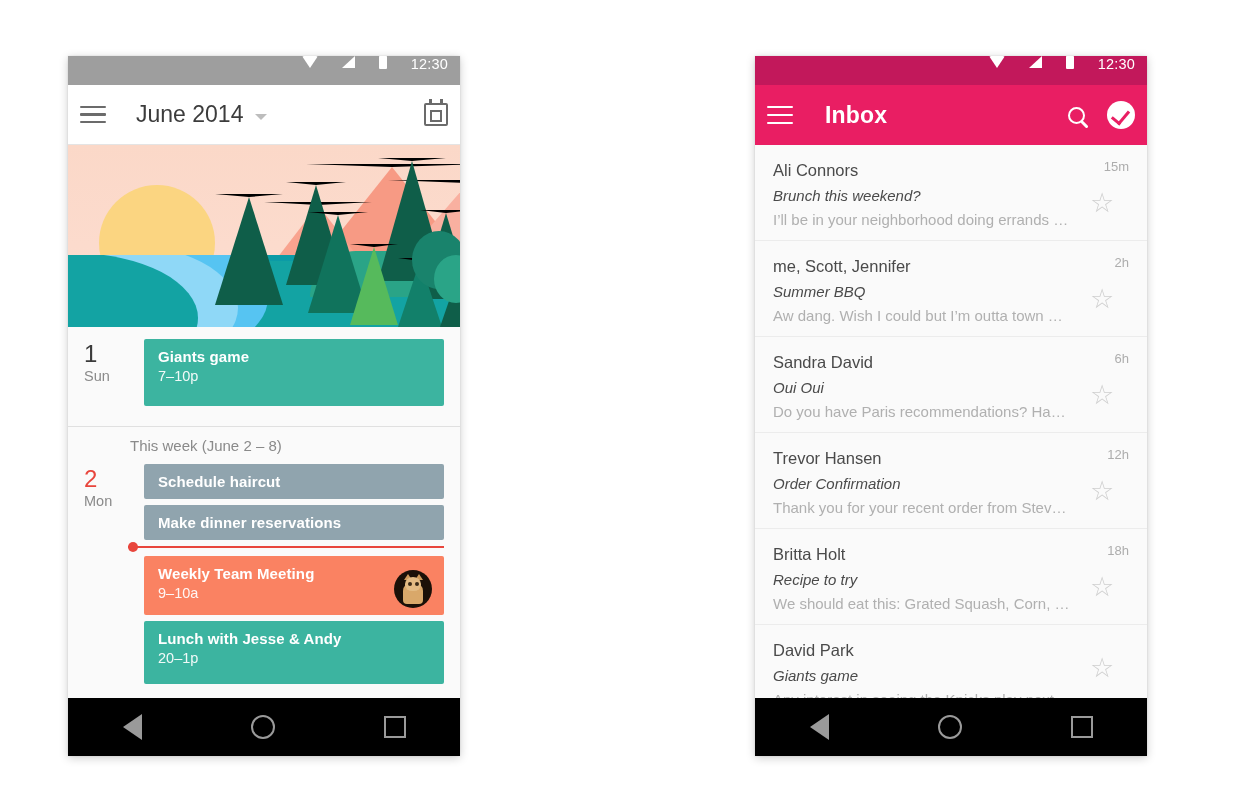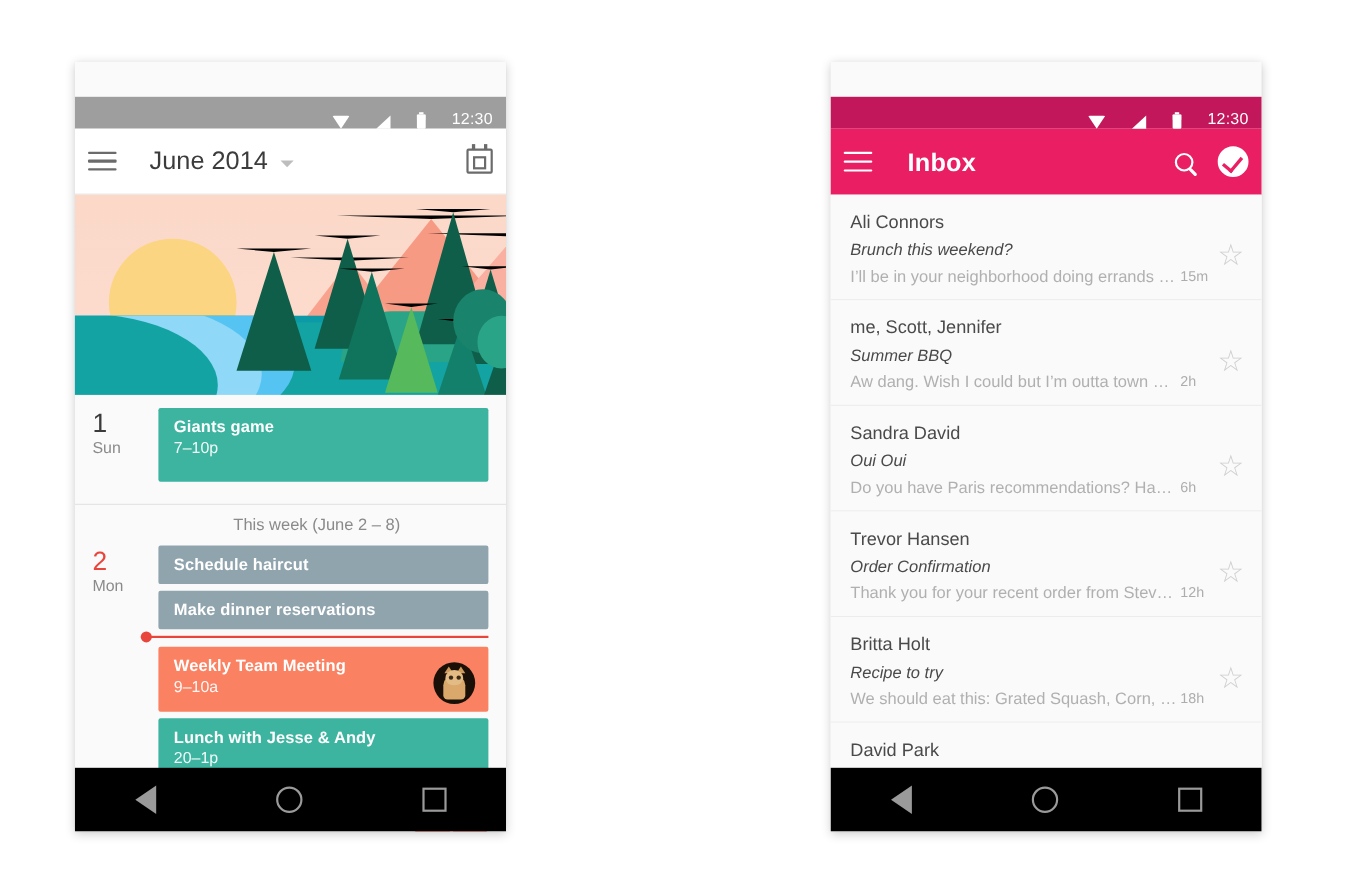--- a/index.html
+++ b/index.html
@@ -17,22 +17,22 @@
     width: 392px; height: 700px;
     background: #fafafa;
     overflow: hidden;
     box-shadow: 0 2px 9px rgba(0,0,0,.20), 0 0 2px rgba(0,0,0,.10);
   }
   #phone-left  { left: 68px;  top: 56px; }
   #phone-right { left: 755px; top: 56px; }
 
   
   .statusbar {
-    height: 29px; display: flex; align-items: flex-end;
-    justify-content: flex-end; padding-right: 12px; gap: 24px; margin-top: 32px;
+    height: 29px; display: flex; align-items: flex-start;
+    justify-content: flex-end; padding-right: 12px; gap: 24px;
   }
   .sb-left  { background: #9e9e9e; }
   .sb-pink  { background: #c2185b; }
   .sb-time { color:#fff; font-size: 14.5px; letter-spacing:.2px; }
   .ic-wifi { width:0;height:0;border-left:8px solid transparent;border-right:8px solid transparent;border-top:12px solid #fff; border-radius:2px; }
   .ic-signal { width:0;height:0;border-left:13px solid transparent;border-bottom:12px solid #fff; }
   .ic-batt { width:8px;height:13px;background:#fff;position:relative;border-radius:1px; }
   .ic-batt::before{content:"";position:absolute;top:-2px;left:2px;width:4px;height:2px;background:#fff;}
   .ic-batt.half::after{content:"";position:absolute;top:0;left:0;right:0;height:5px;background:rgba(255,255,255,.45);}
 
@@ -78,21 +78,21 @@
   .events-col { flex:1; }
   .event {
     border-radius:2px; padding:9px 14px 11px 14px; color:#fff; margin-bottom:6px;
     position:relative;
   }
   .event-title { font-size:15px; font-weight:700; letter-spacing:.1px; }
   .event-sub { font-size:14.5px; margin-top:3px; color:rgba(255,255,255,.93); }
   .ev-teal { background:#3cb4a0; }
   .ev-gray { background:#90a4ae; }
   .ev-orange { background:#fa8262; }
-  .week-label { font-size:15px; color:#8a8a8a; padding:10px 0 10px 48px; background:#fafafa;text-align:center; }
+  .week-label { font-size:15px; color:#8a8a8a; padding:10px 0 10px 62px; background:#fafafa; }
   .nowline { position:relative; height:2px; background:#e8453c; margin:6px 0 8px -16px; }
   .nowline::before{content:"";position:absolute;left:0;top:-4px;width:10px;height:10px;border-radius:50%;background:#e8453c;}
   .avatar {
     position:absolute; right:12px; top:14px; width:38px; height:38px;
     border-radius:50%; background:#1b1008; overflow:hidden;
   }
   .av-body{position:absolute;left:9px;top:12px;width:20px;height:22px;background:#d9a86a;border-radius:9px 9px 4px 4px;}
   .av-head{position:absolute;left:11px;top:7px;width:16px;height:14px;background:#e3bb84;border-radius:50% 50% 45% 45%;}
   .av-eye{position:absolute;top:12px;width:4px;height:4px;border-radius:50%;background:#3a2a18;}
   .av-eye.l{left:14px;} .av-eye.r{left:21px;}
@@ -110,21 +110,21 @@
   #fab-calendar { right:16px; bottom:-12px; width:68px; height:68px; background:#f4513d; color:#fff; }
   #fab-inbox { right:14px; bottom:-10px; width:68px; height:68px; background:#21e6ef; color:#27555c; }
 
   
   .inbox-body { background:#fafafa; height:667px; overflow:hidden; position:relative; }
   .mail-row { display:flex; padding:14px 16px 14px 18px; border-bottom:1px solid #ececec; background:#fafafa; height:96px; }
   .mail-main { flex:1; min-width:0; }
   .mail-sender { font-size:16.5px; color:#4a4a4a; line-height:23px; }
   .mail-subject { font-size:15px; color:#4a4a4a; margin-top:4px; line-height:20px;font-style:italic; }
   .mail-preview { font-size:15px; color:#b0b0b0; margin-top:4px; line-height:20px; white-space:nowrap; overflow:hidden; text-overflow:ellipsis; }
-  .mail-right { width:58px; flex-shrink:0; display:flex; align-items:center;justify-content:space-between; }
+  .mail-right { width:58px; flex-shrink:0; display:flex; flex-direction:column; align-items:center; }
   .mail-time { font-size:13px; color:#adadad; align-self:flex-end; padding-right:2px; }
   .star { margin-top:16px; font-size:27px; line-height:27px; color:#cfcfcf; }
 
   
   .navbar { position:absolute; left:0; right:0; bottom:0; height:58px; background:#000;
             display:flex; align-items:center; justify-content:space-around; }
   .nav-back { width:0;height:0;border-top:13px solid transparent;border-bottom:13px solid transparent;border-right:19px solid #9a9a9a; }
   .nav-home { width:24px;height:24px;border:2.6px solid #9a9a9a;border-radius:50%; }
   .nav-recent { width:22px;height:22px;border:2.6px solid #9a9a9a; }
 </style>

